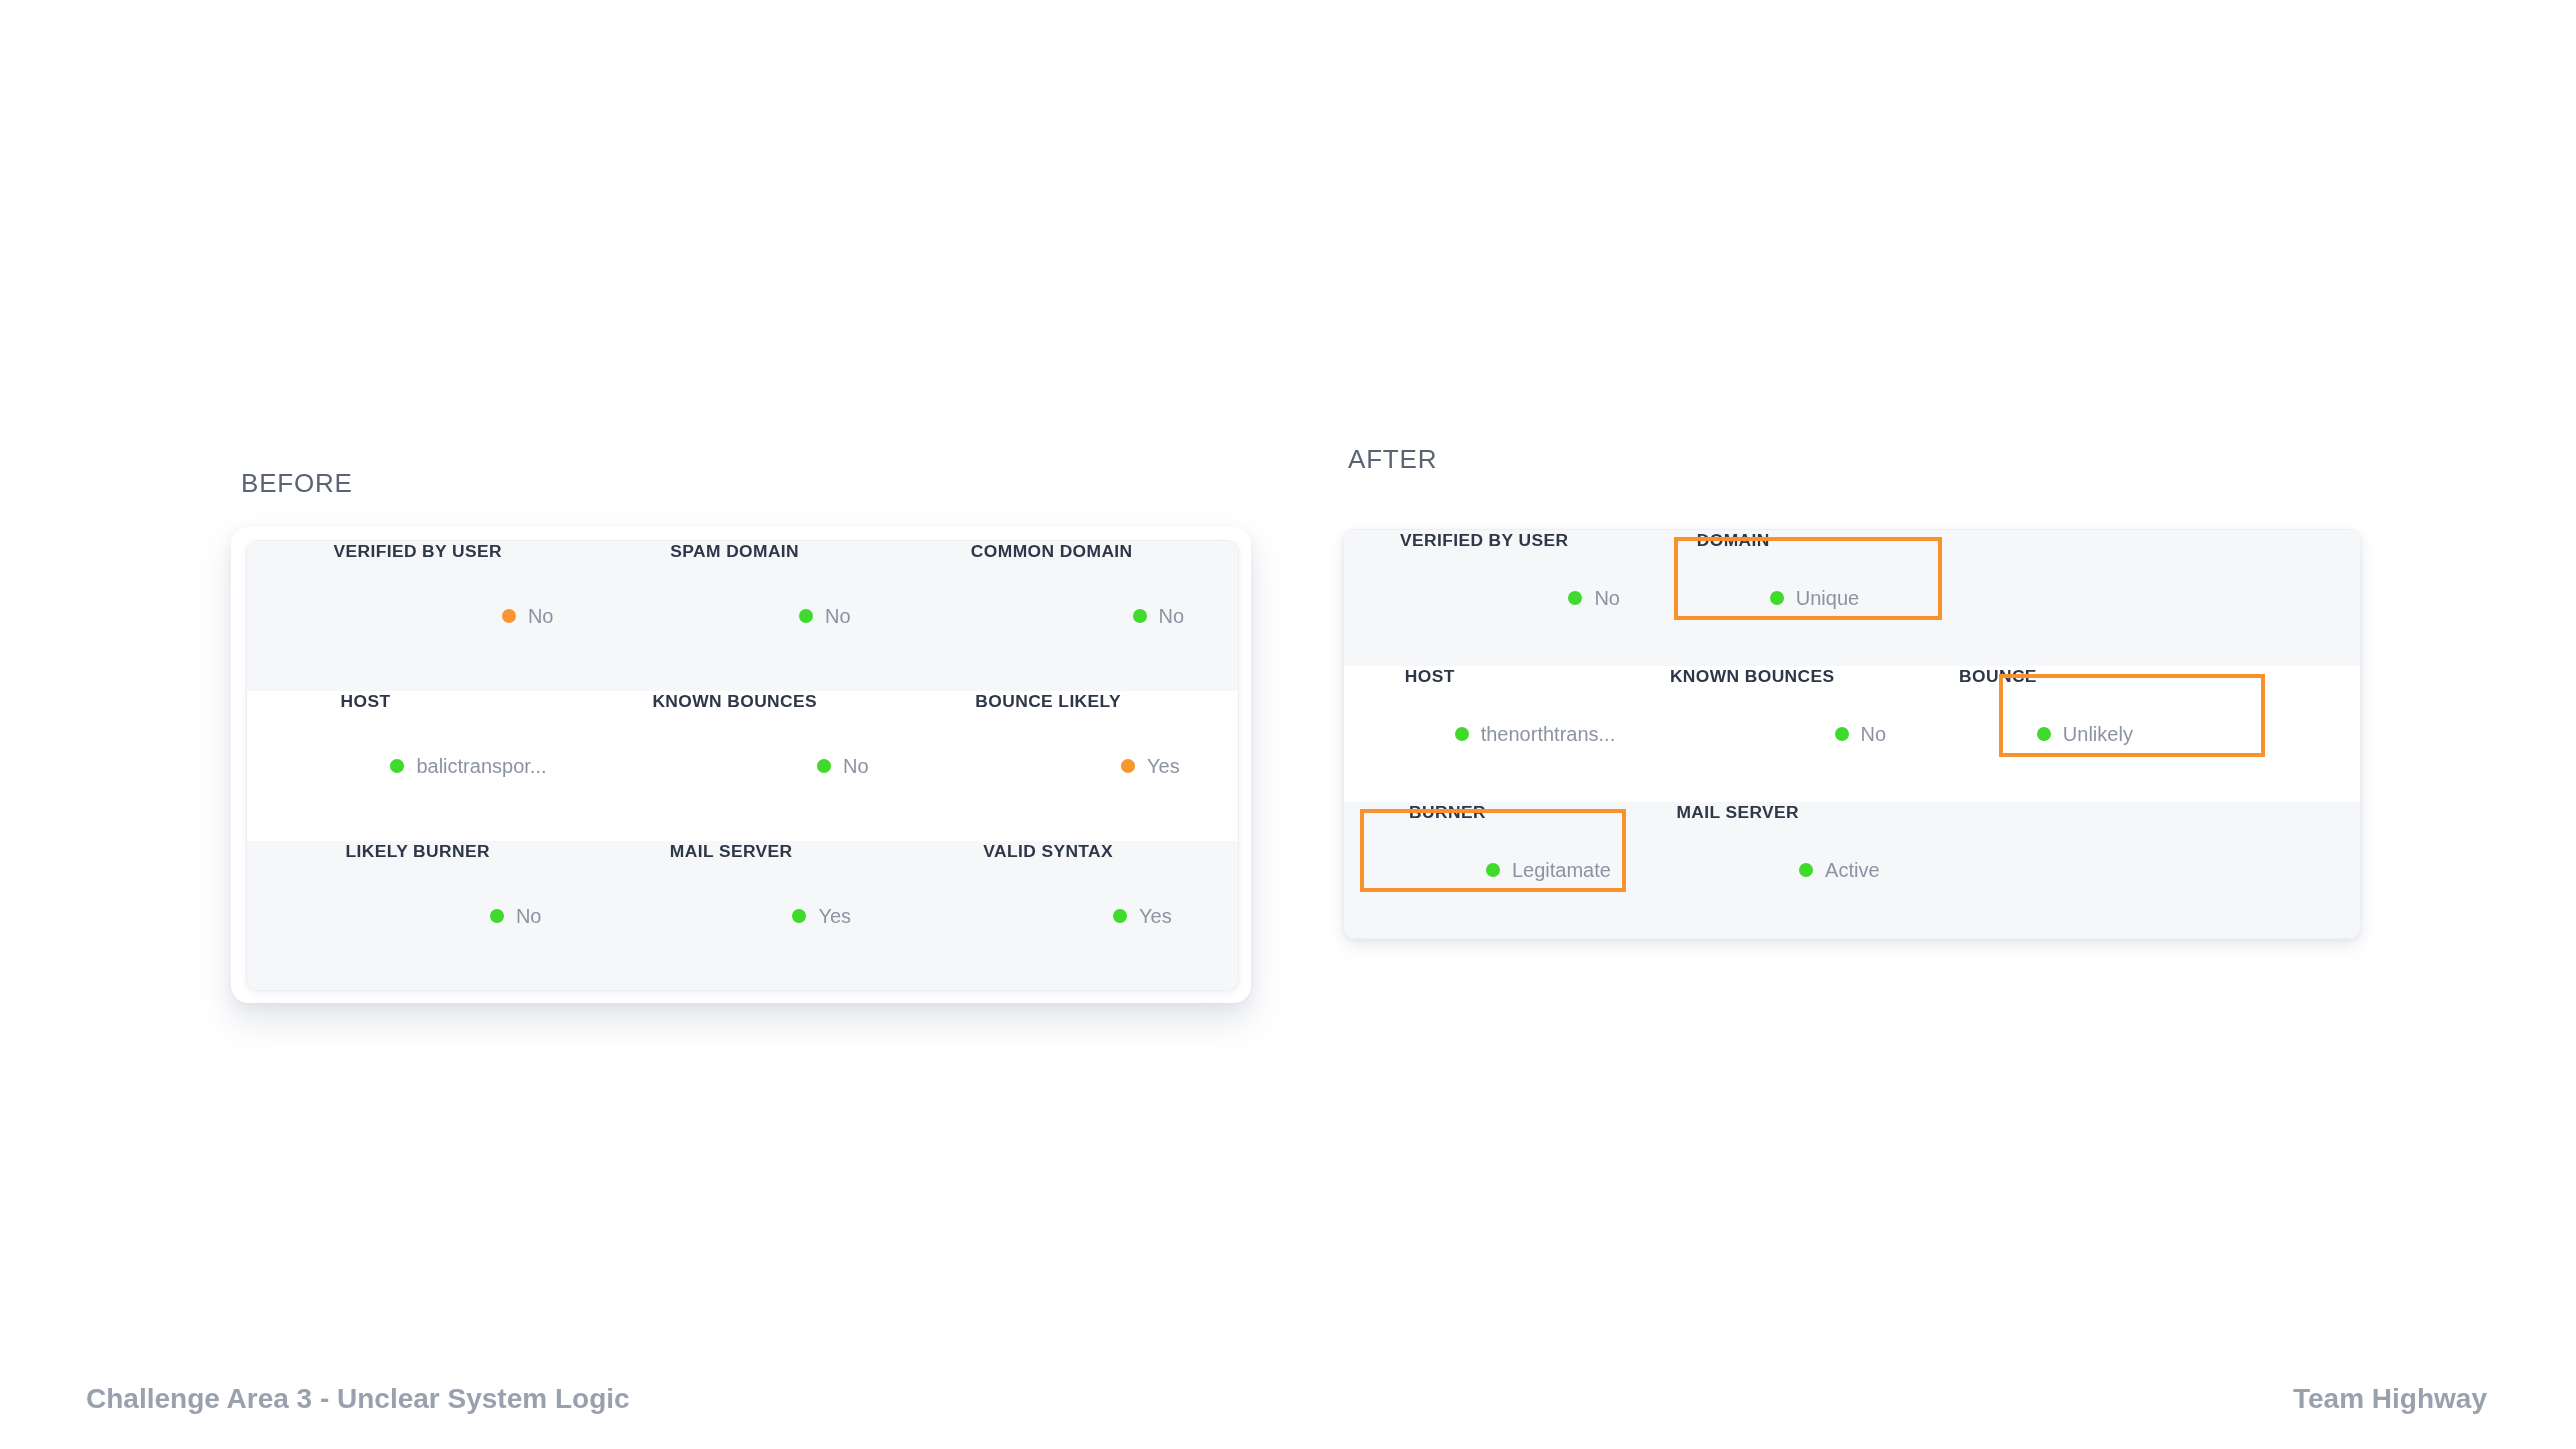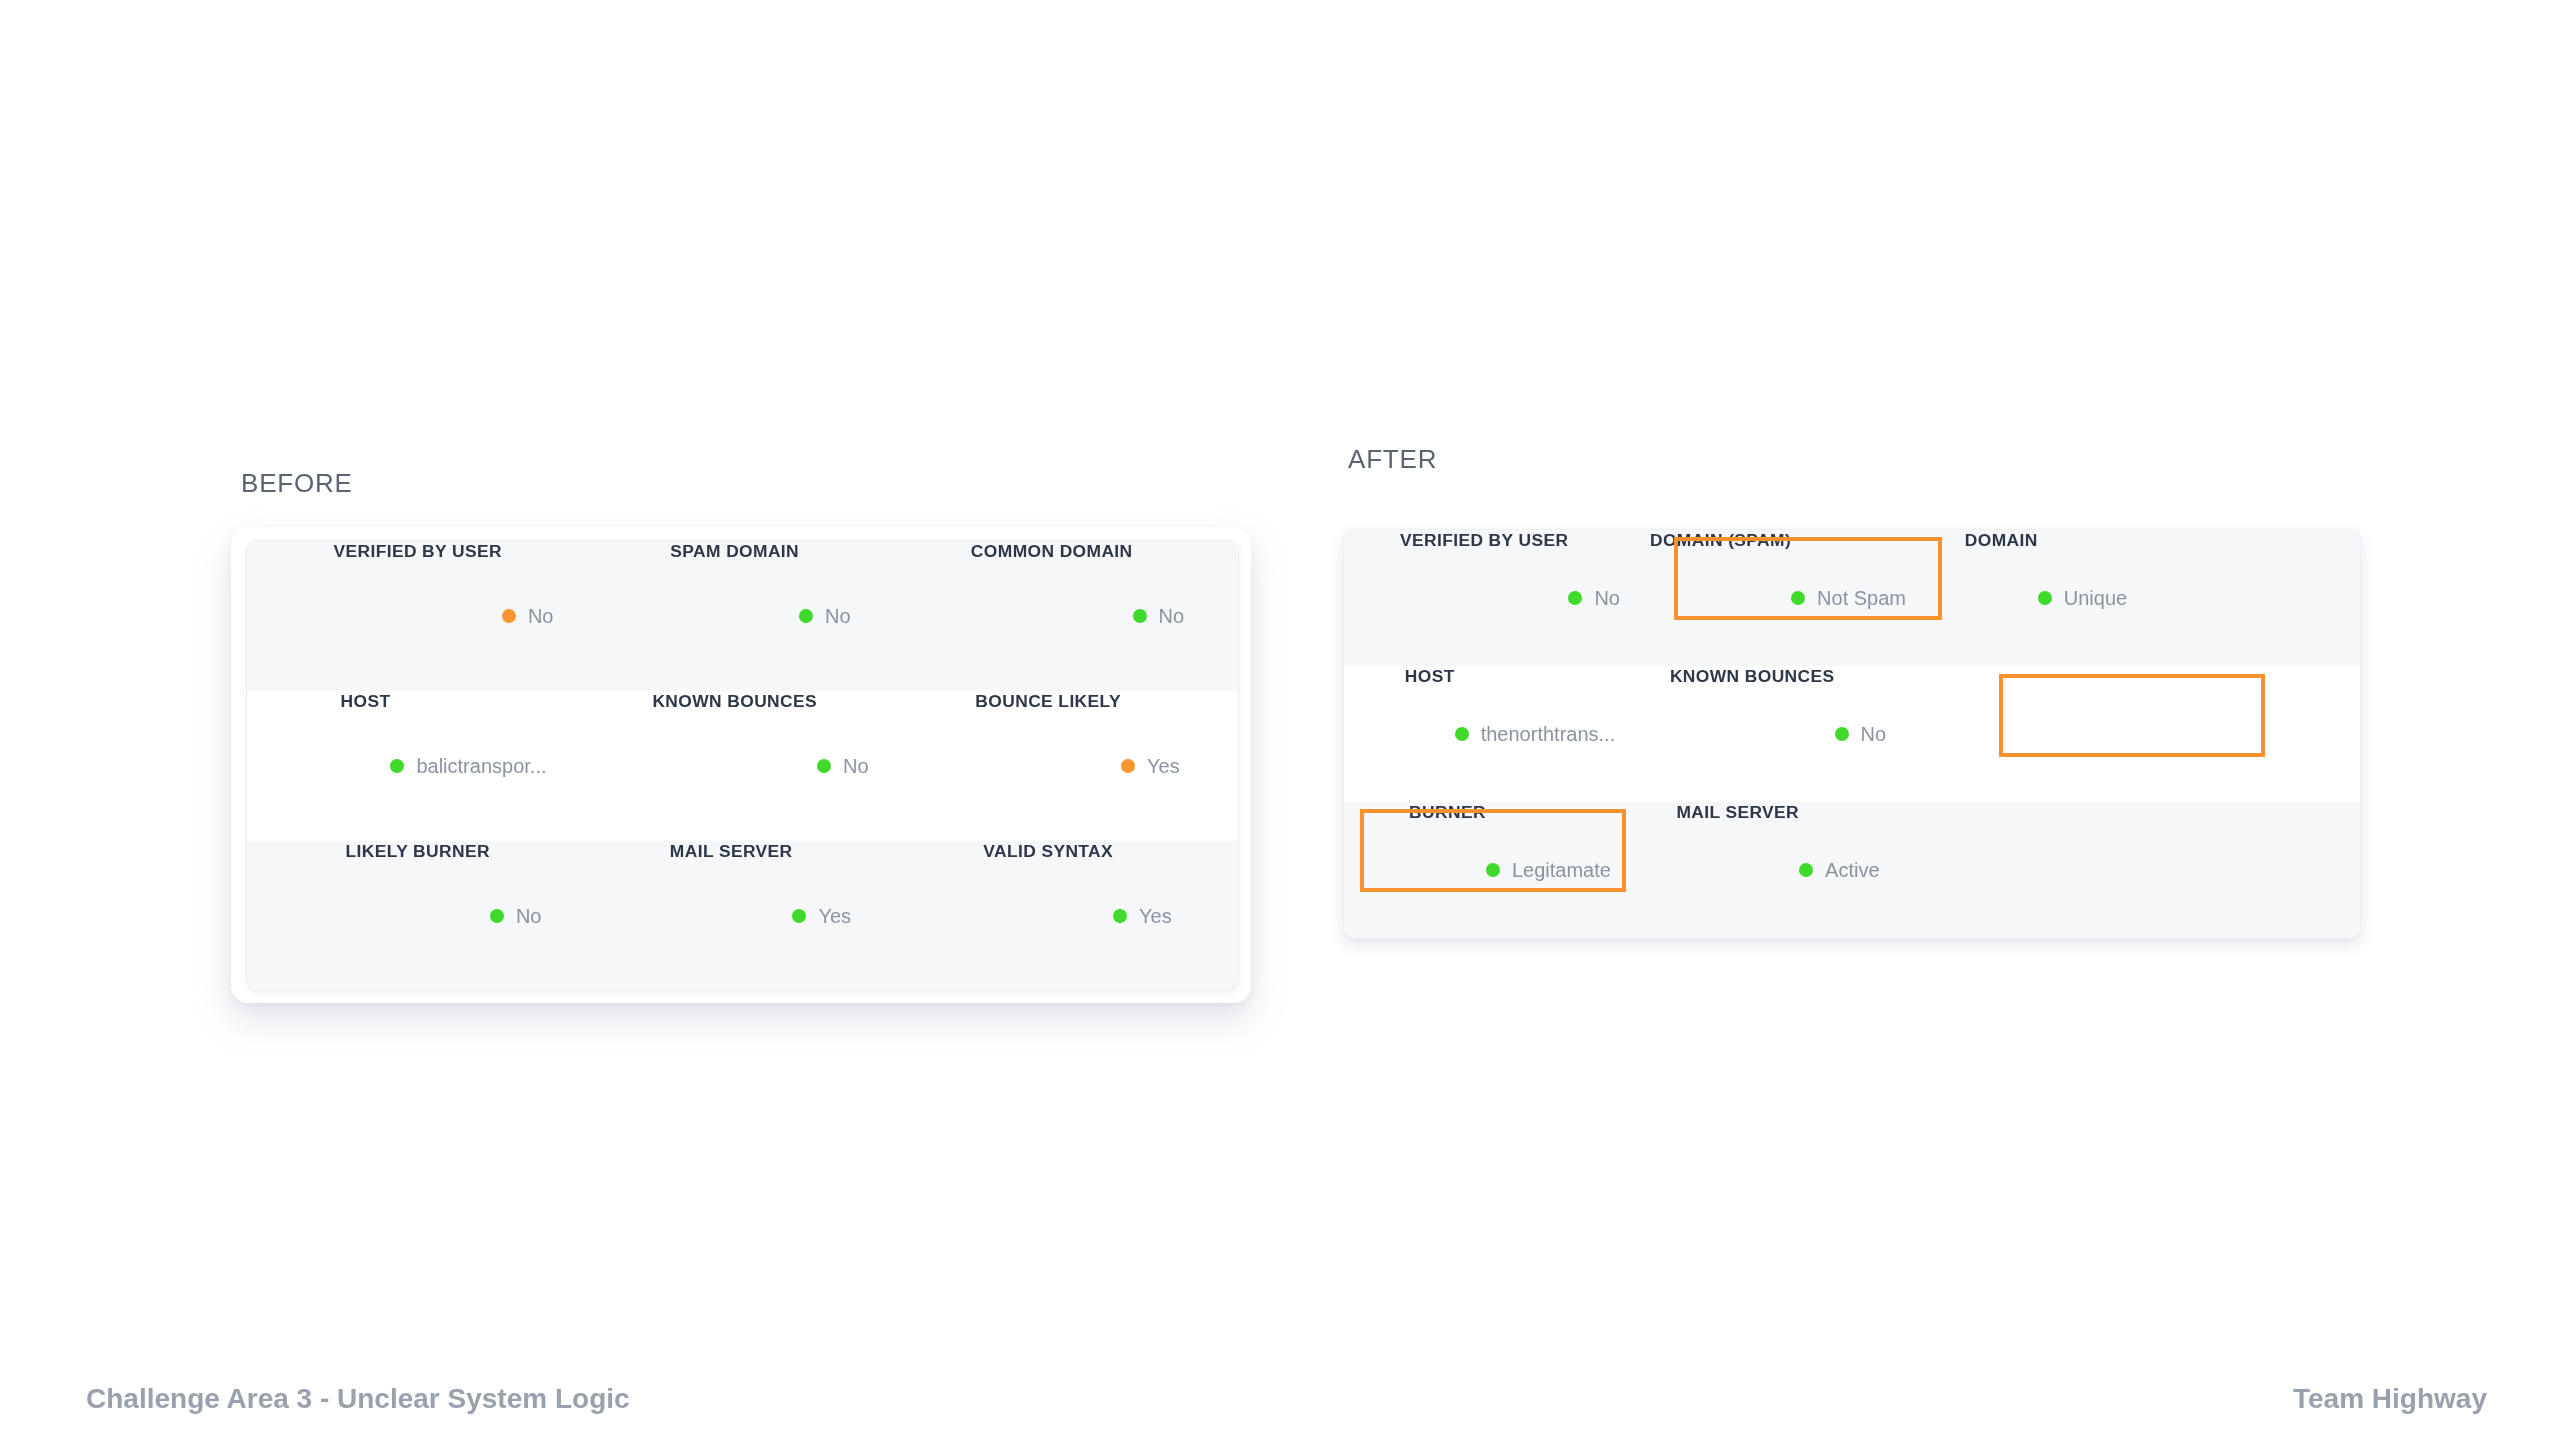--- a/index.html
+++ b/index.html
@@ -219,47 +219,47 @@
 <div class="grid-card" id="after-grid">
     <div class="grid-row row-shade">
       <div class="cell">
         <div class="cell-label">VERIFIED BY USER</div>
         <div class="cell-value-row">
           <span class="dot dot-green"></span>
           <span class="cell-value">No</span>
         </div>
       </div>
       <div class="cell">
-        <div class="cell-label">DOMAIN (SPAM)</div>
-        <div class="cell-value-row">
-          <span class="dot dot-green"></span>
-          <span class="cell-value">Not Spam</span>
-        </div>
-      </div>
-      <div class="cell">
         <div class="cell-label">DOMAIN</div>
         <div class="cell-value-row">
           <span class="dot dot-green"></span>
           <span class="cell-value">Unique</span>
         </div>
       </div>
     </div>
     <div class="grid-row row-plain">
       <div class="cell">
         <div class="cell-label">HOST</div>
         <div class="cell-value-row">
           <span class="dot dot-green"></span>
           <span class="cell-value">thenorthtrans...</span>
         </div>
       </div>
       <div class="cell">
         <div class="cell-label">KNOWN BOUNCES</div>
         <div class="cell-value-row">
           <span class="dot dot-green"></span>
           <span class="cell-value">No</span>
+        </div>
+      </div>
+      <div class="cell">
+        <div class="cell-label">BOUNCE</div>
+        <div class="cell-value-row">
+          <span class="dot dot-green"></span>
+          <span class="cell-value">Unlikely</span>
         </div>
       </div>
     </div>
     <div class="grid-row row-shade">
       <div class="cell">
         <div class="cell-label">BURNER</div>
         <div class="cell-value-row">
           <span class="dot dot-green"></span>
           <span class="cell-value">Legitamate</span>
         </div>

